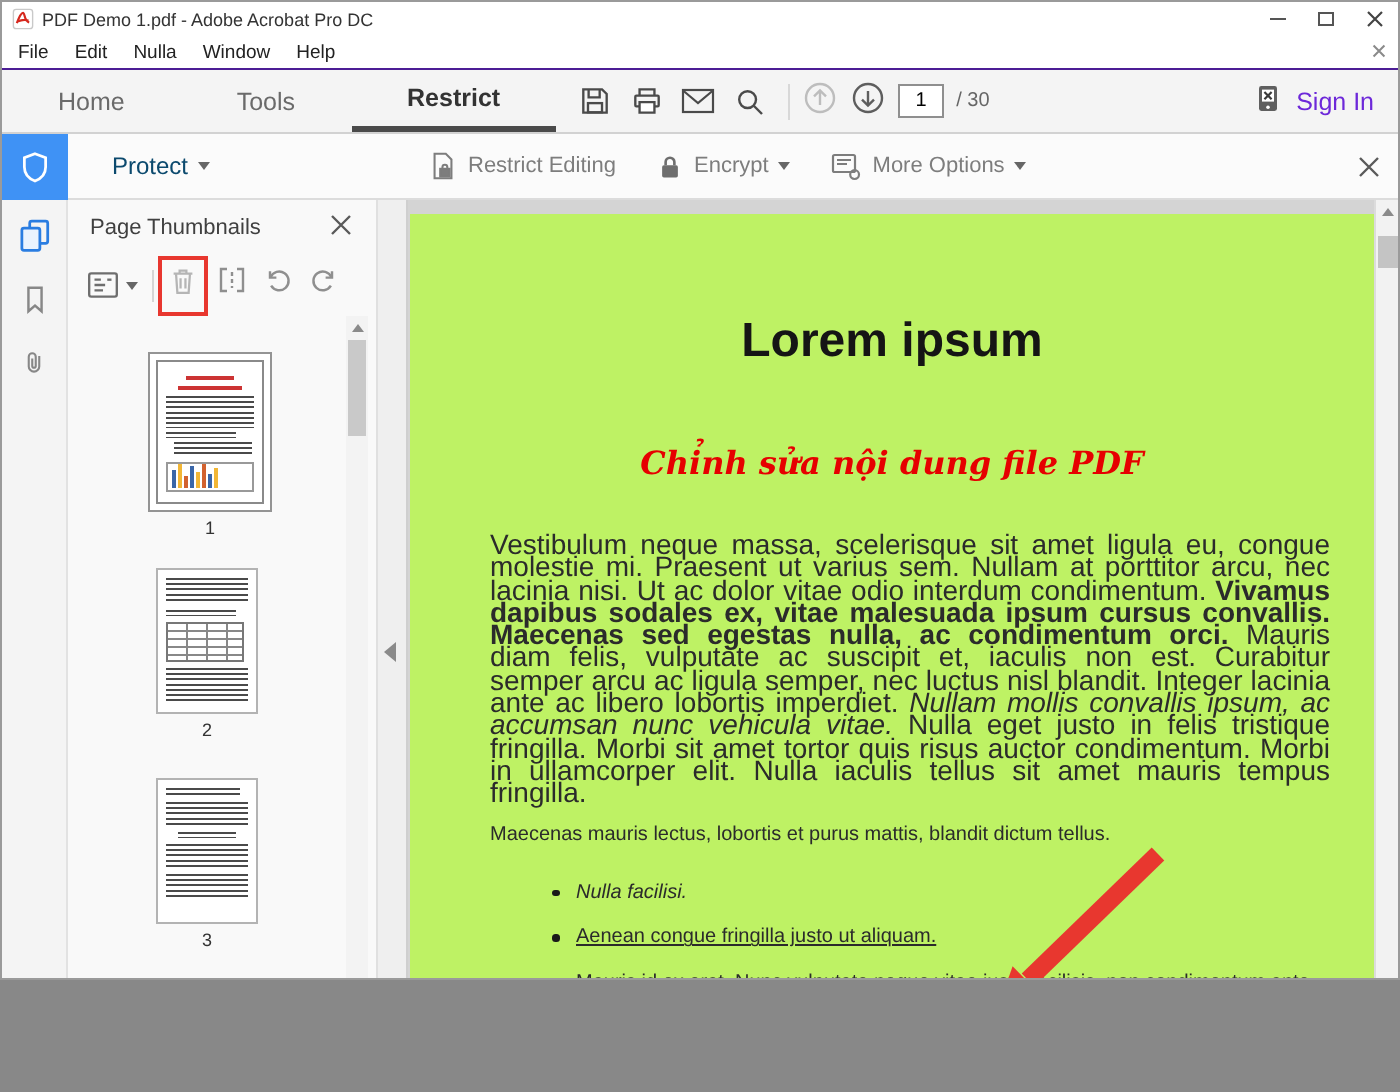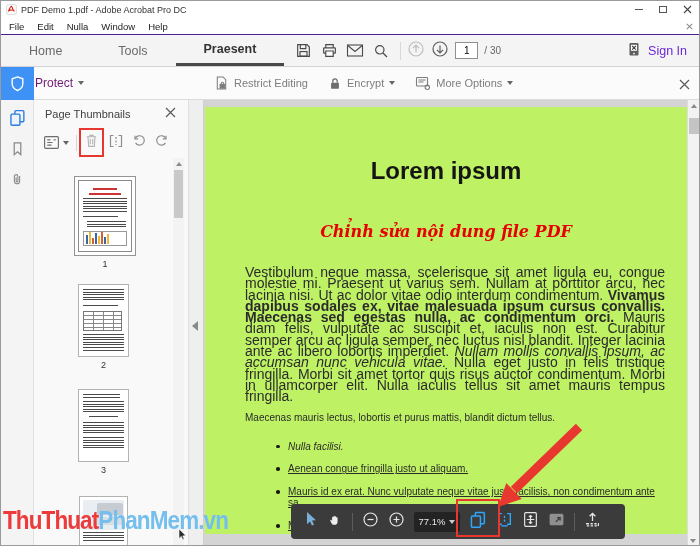--- a/index.html
+++ b/index.html
@@ -1,18 +1,18 @@
 <!DOCTYPE html>
 <html><head>
 <meta charset="utf-8">
 <style>
   * { box-sizing: border-box; margin: 0; padding: 0; }
   html,body { background:#888; }
   .app {
-    position: relative; width: 700px; height: 546px; overflow: hidden;
+    position: relative; width: 700px; height: 490px; overflow: hidden;
     background: #fff; font-family: "Liberation Sans", "DejaVu Sans", sans-serif;
     border: 1px solid #9a9a9a;
   }
   
   .titlebar { height: 17px; display:flex; align-items:center; padding-left:5px; font-size:9px; color:#333; background:#fff; }
   .titlebar .title { margin-left:4px; }
   .win-controls { margin-left:auto; display:flex; height:100%; }
   .win-btn { width:24px; height:100%; display:flex; align-items:center; justify-content:center; }
   .min-glyph { width:8px; height:1px; background:#555; }
   .max-glyph { width:8px; height:7px; border:1px solid #555; }
@@ -27,21 +27,21 @@
   .tb-icons { display:flex; align-items:center; margin-left:6px; }
   .tb-icon { width:26px; height:26px; display:flex; align-items:center; justify-content:center; }
   .tb-sep { width:1px; height:18px; background:#d8d8d8; margin:auto 6px; }
   .page-nav { display:flex; align-items:center; gap:6px; }
   .page-input { width:23px; height:17px; border:1px solid #8f8f8f; background:#fff; font-size:10px; text-align:center; font-family:inherit; }
   .page-total { font-size:10px; color:#666; }
   .signin { margin-left:auto; display:flex; align-items:center; gap:7px; margin-right:12px; color:#6d28d9; }
   
   .protectbar { height:33px; background:#fbfbfb; border-bottom:1px solid #dcdcdc; display:flex; align-items:center; position:relative; }
   .shield-tile { width:33px; height:33px; background:#3f92f5; display:flex; align-items:center; justify-content:center; flex:none; }
-  .protect-name { margin-left:1px; font-size:12px; color:#701a75; display:flex; align-items:center; gap:5px; }
+  .protect-name { margin-left:22px; font-size:12px; color:#0c4a6e; display:flex; align-items:center; gap:5px; }
   .caret { width:0; height:0; border-left:3.5px solid transparent; border-right:3.5px solid transparent; border-top:4px solid #666; display:inline-block; }
   .protect-actions { position:absolute; left:213px; display:flex; align-items:center; gap:20px; font-size:11px; color:#7d7d7d; }
   .pa-item { display:flex; align-items:center; gap:5px; }
   .protect-x { position:absolute; right:9px; top:9px; }
   
   .workspace { position:relative; height:447px; display:flex; background:#f4f4f4; }
   .iconstrip { width:33px; background:#f4f4f4; border-right:1px solid #e2e2e2; padding-top:9px; display:flex; flex-direction:column; align-items:center; gap:10px; flex:none; }
   
   .thumbpanel { width:155px; background:#f9f9f9; position:relative; flex:none; border-right:1px solid #e0e0e0; }
   .tp-header { height:27px; display:flex; align-items:center; padding:0 11px; font-size:11px; color:#404040; }
@@ -141,21 +141,21 @@
   </div>
 
   <div class="toolbar">
     <div class="tab">
         <span>Home</span>
       </div>
     <div class="tab">
         <span>Tools</span>
       </div>
     <div class="tab active">
-        <span>Praesent</span>
+        <span>Restrict</span>
       </div>
     <div class="tb-icons">
       <div class="tb-icon">
           <svg width="17" height="17" viewBox="0 0 16 16" fill="none" stroke="#4a4a4a" stroke-width="1.1">
             <path d="M2.5 2.5 h8.8 l2.2 2.2 V13.5 h-11 z"></path>
             <path d="M5 2.7 v3.6 h5.2 V2.7"></path>
             <rect x="4.7" y="9" width="6.6" height="4.3"></rect>
           </svg>
         </div>
       <div class="tb-icon">

